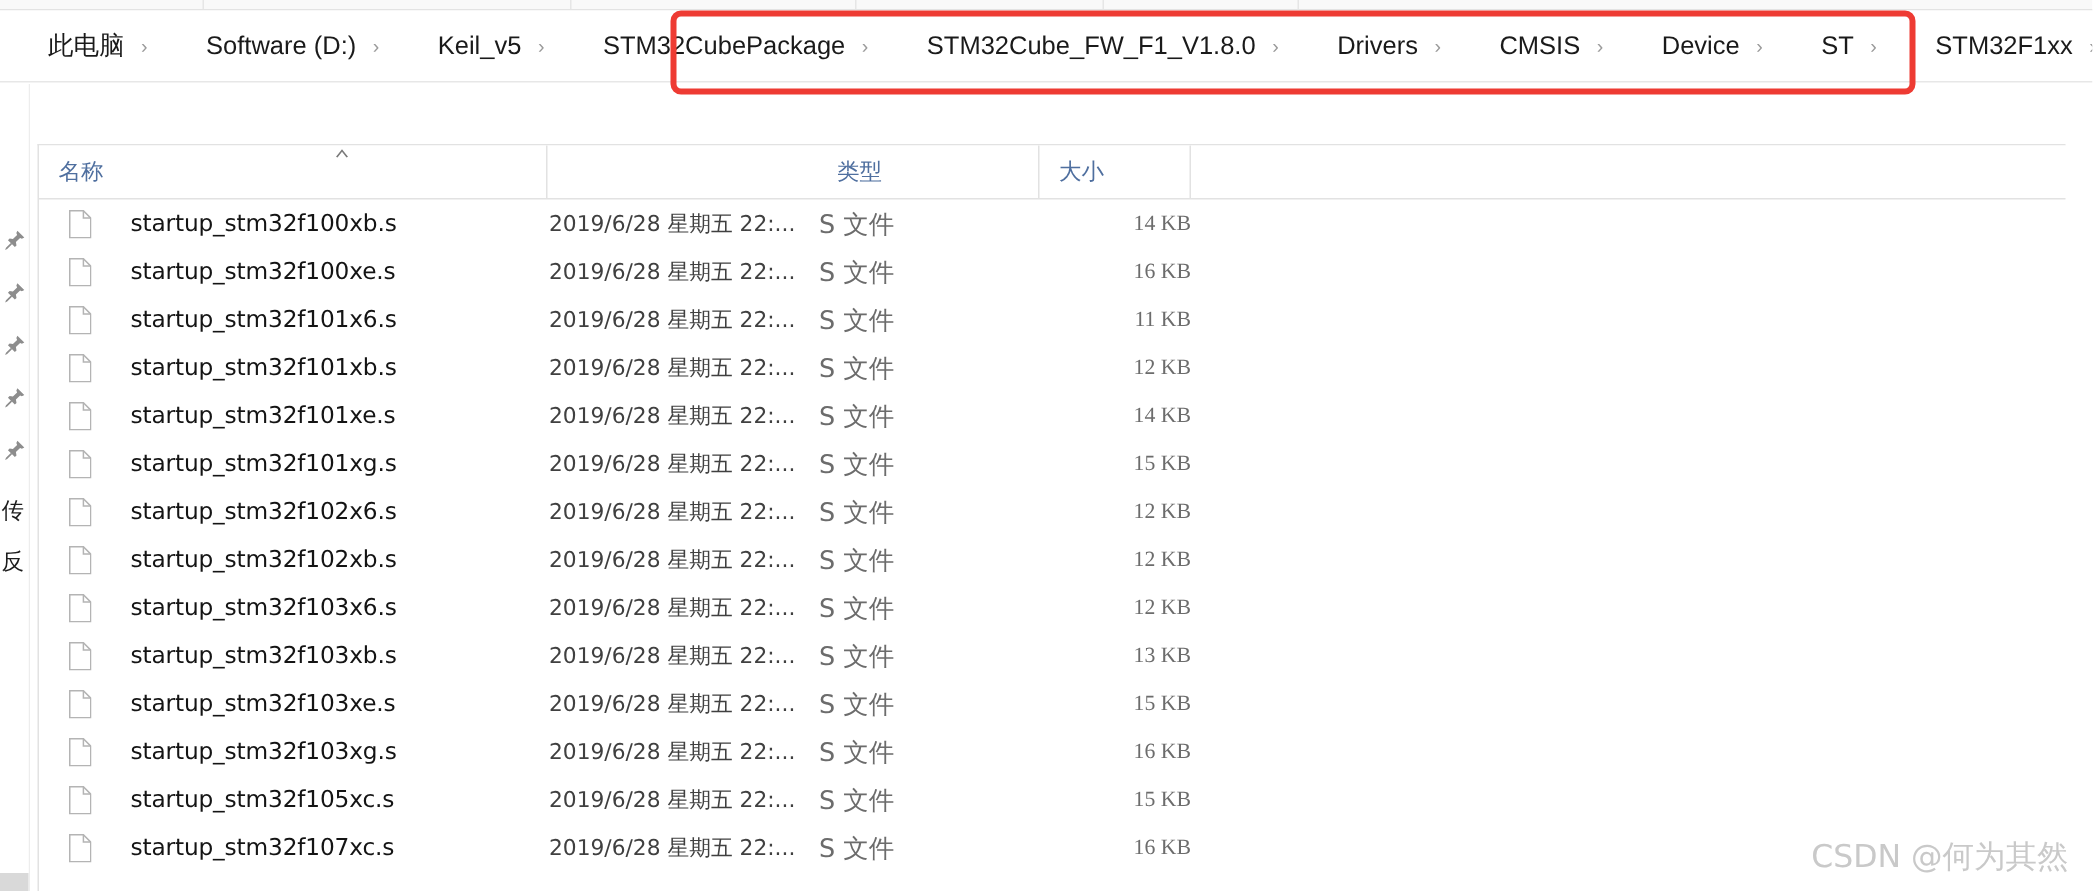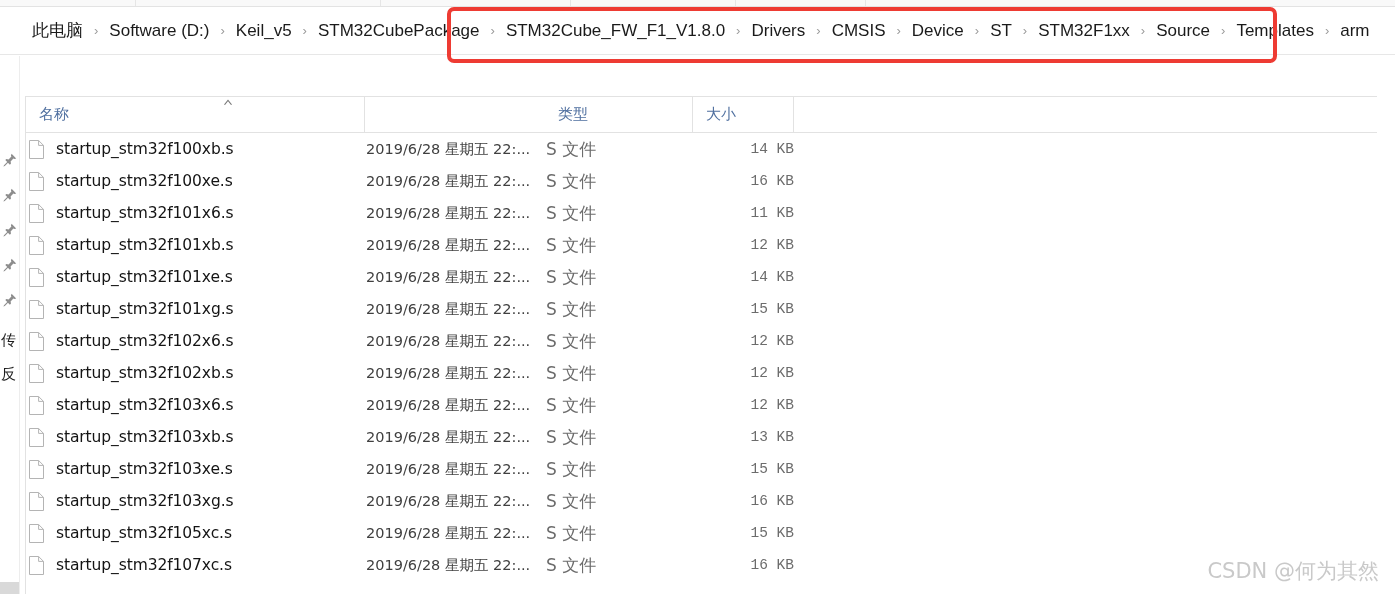--- a/index.html
+++ b/index.html
@@ -26,20 +26,21 @@
     background: #ffffff;
     border-bottom: 1px solid #e7e7e7;
     display: flex; align-items: center;
     padding-left: 8px;
     white-space: nowrap;
     overflow: hidden;
   }
   .crumb {
     font-size: 17px; color: #1a1a1a; padding: 3px 4px; line-height: 22px;
     cursor: default;
+    margin-left: 28px;
   }
   .crumb.first { margin-left: 20px; }
   .sep {
     font-size: 13px; color: #9b9b9b; padding: 0 7px; line-height: 22px;
     user-select: none;
   }
 
   
   .redbox {
     position: absolute;
@@ -101,41 +102,41 @@
   }
   .sortcaret svg { display:block; }
 
   .rows { position: relative; }
   .row {
     position: relative; height: 32px; width: 100%;
     display: flex; align-items: center;
     font-size: 15px;
   }
   .cell-name {
-    position: absolute; left: 3px; display: flex; align-items: center;
-    gap: 12px;
+    position: absolute; left: 20px; display: flex; align-items: center;
+    gap: 26px;
   }
   .fileicon { width: 15px; height: 19px; display: block; }
   .fname {
     color: #141414; font-size: 15.5px;
     font-family: "DejaVu Sans", sans-serif;
     letter-spacing: -0.1px;
   }
   .cell-date {
     position: absolute; left: 340px; color: #404040; font-size: 14.5px;
     font-family: "DejaVu Sans", sans-serif;
   }
   .cell-type {
     position: absolute; left: 520px; color: #6c6c6c; font-size: 17px;
     font-family: "DejaVu Sans", sans-serif;
   }
   .cell-size {
     position: absolute; left: 570px; width: 198px; text-align: right;
     color: #6c6c6c; font-size: 14.5px;
-    font-family: Liberation Mono, monospace;
+    font-family: Liberation Serif, serif;
   }
 
   
   .watermark {
     position: absolute; right: 16px; bottom: 9px;
     font-size: 21px; color: #c9c9c9;
     font-family: "DejaVu Sans", sans-serif;
     user-select: none;
   }
 </style>

